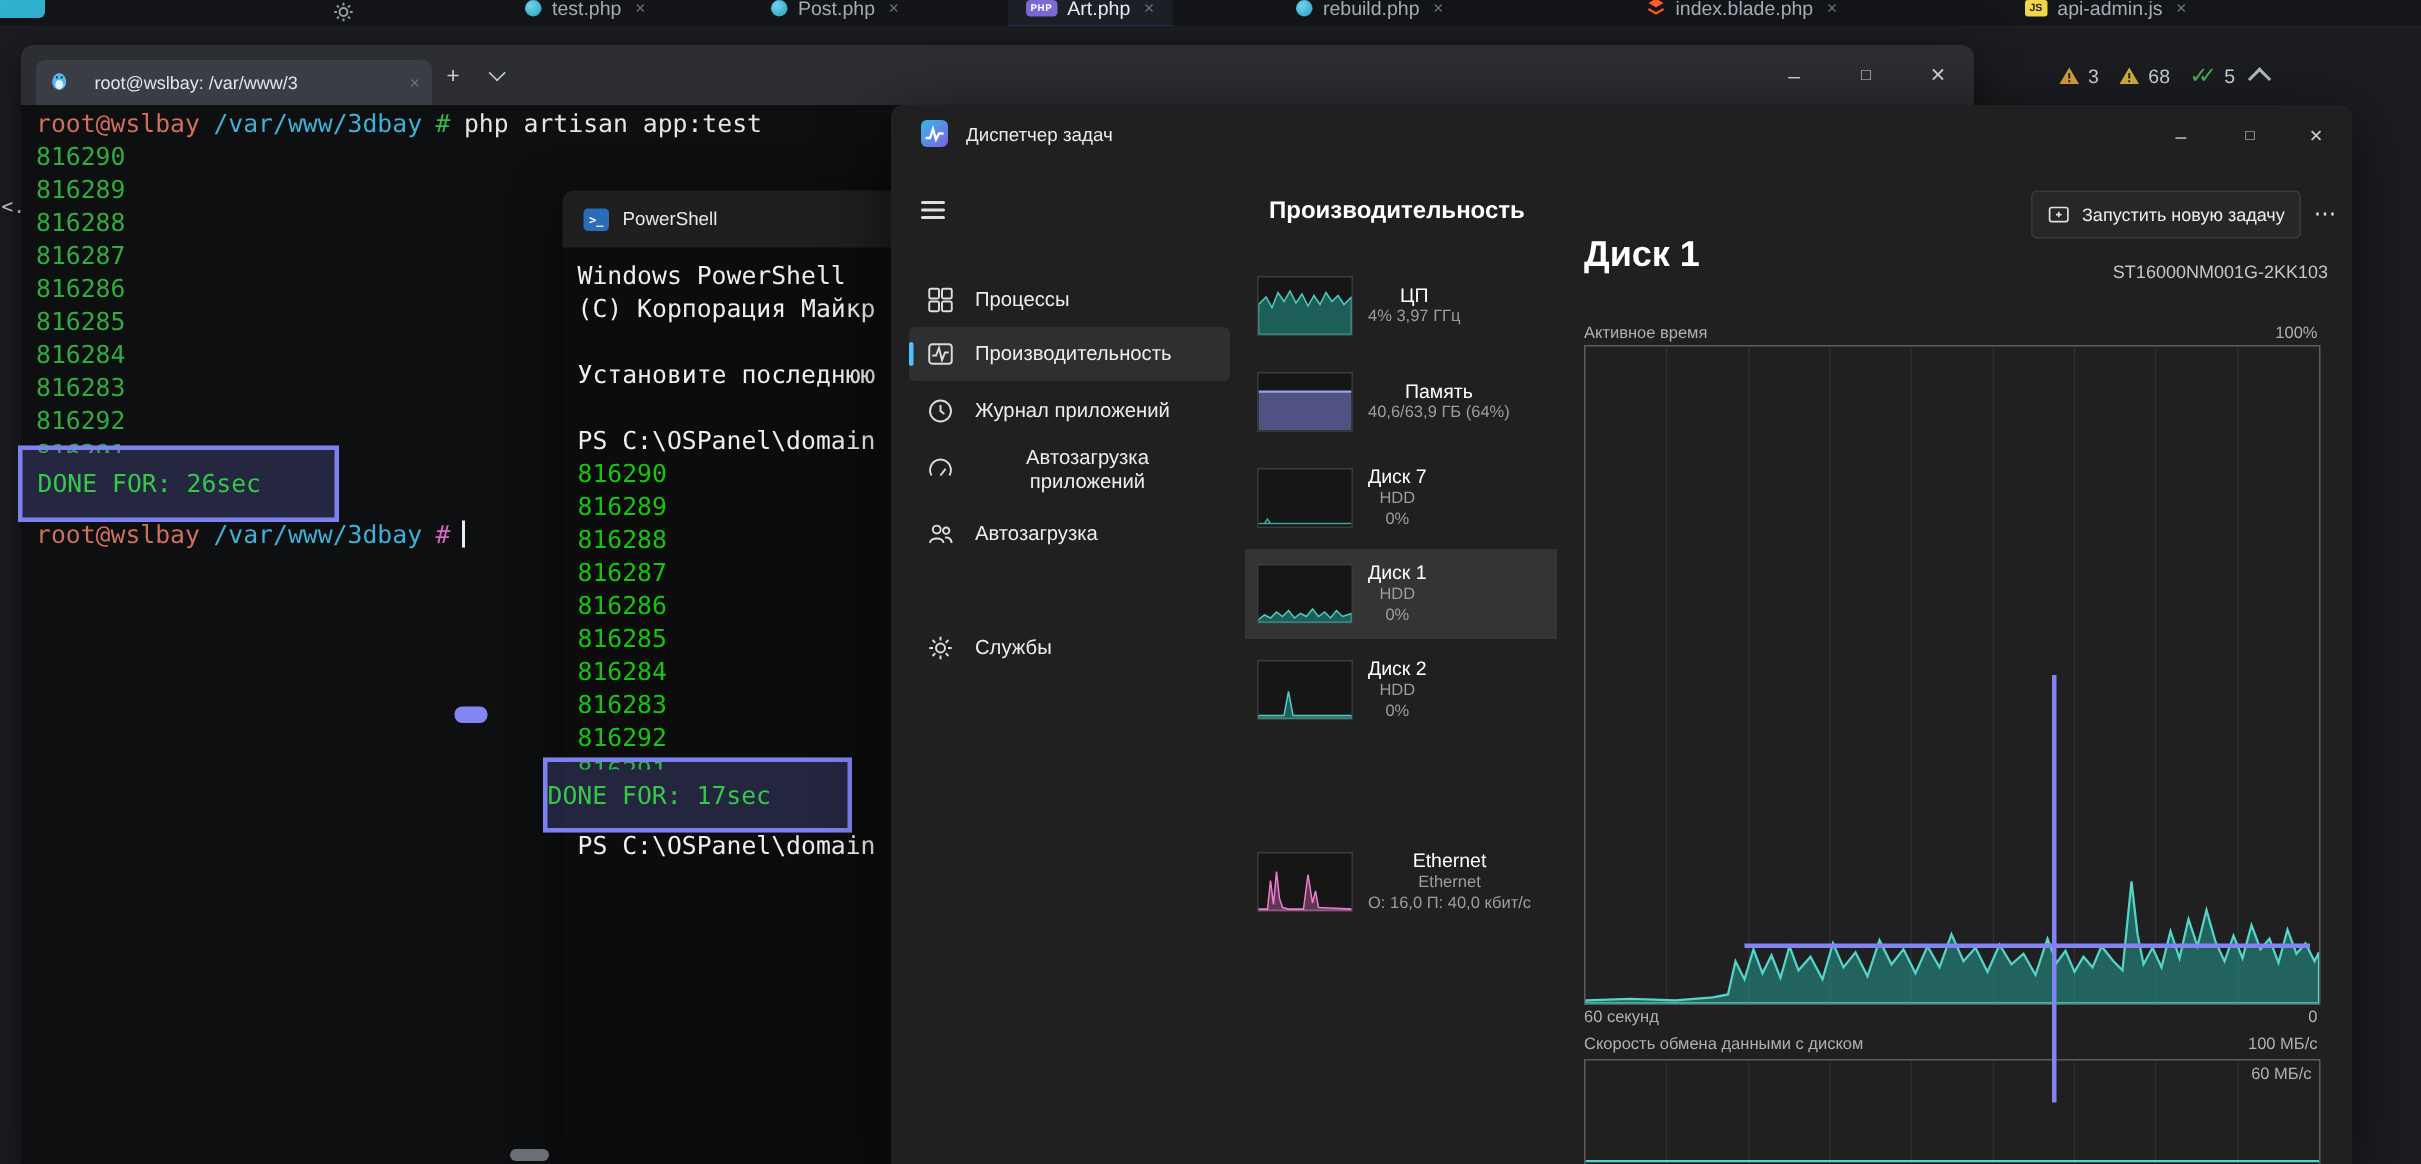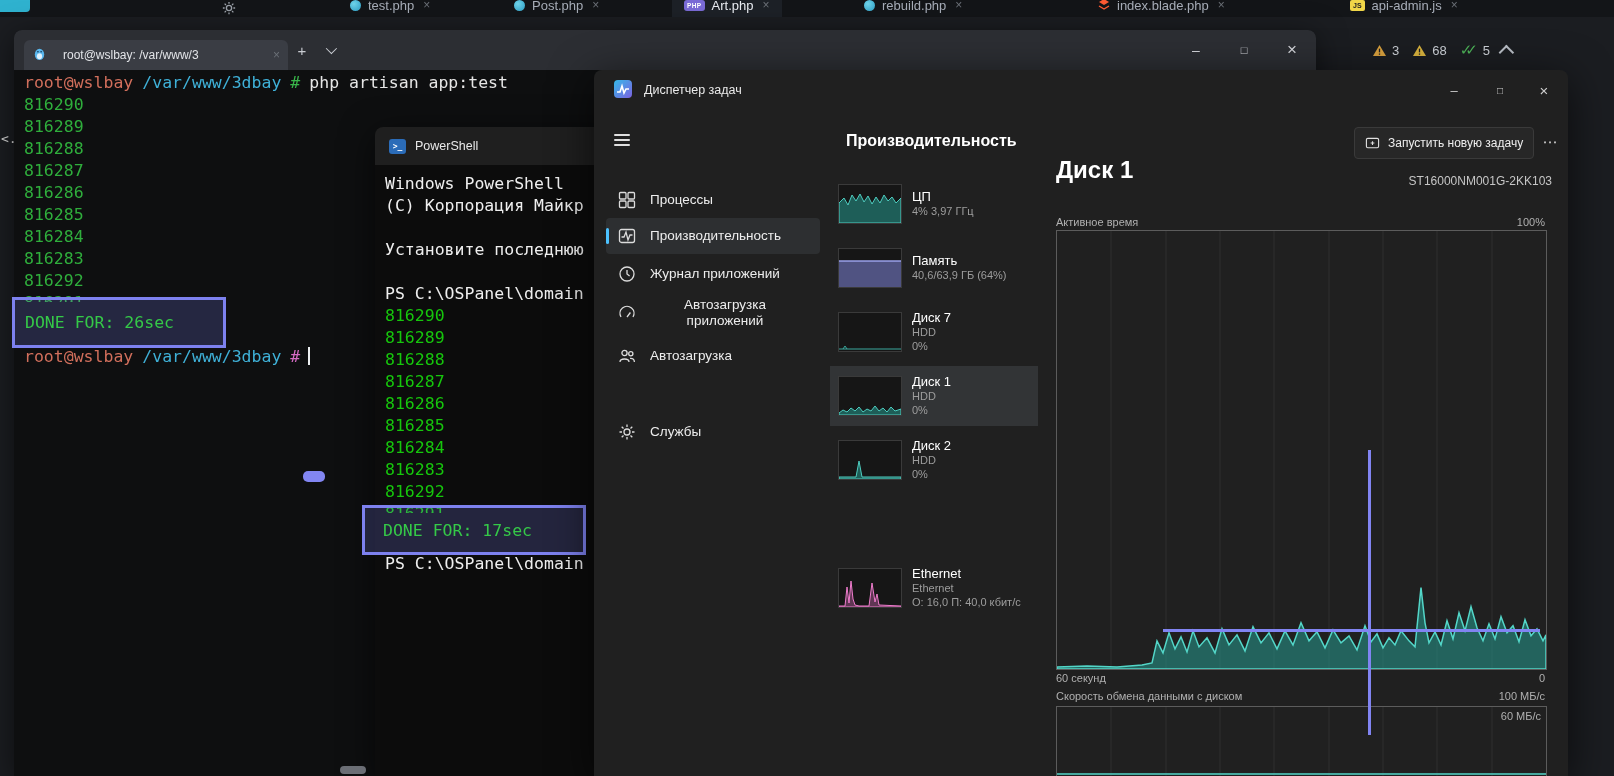--- a/index.html
+++ b/index.html
@@ -29,21 +29,21 @@
   .wctrl{position:absolute;top:0;width:48px;height:40px;display:flex;align-items:center;justify-content:center;color:#d3d5da;}
   .twin .min{right:96px;font-size:14px;} .twin .max{right:48px;font-size:11px;} .twin .cls{right:0;font-size:17px;}
   .twin-body{position:absolute;left:0;top:40px;right:0;bottom:0;padding:2px 0 0 10px;font-family:"DejaVu Sans Mono",monospace;font-size:16.5px;line-height:22px;color:#e6e6e6;}
   .c-user{color:#d16f5c;} .c-path{color:#3fb1d8;} .c-hash{color:#39b54a;} .c-hash2{color:#d36ac2;}
   .c-num{color:#2fae3c;} .sp{display:inline-block;width:9px;}
   .clipline{height:10px;overflow:hidden;}
   .cursor{display:inline-block;width:2px;height:18px;background:#eceff1;transform:translateY(3px);margin-left:8px;}
   
   .donebox{position:absolute;border:3px solid #7d81ef;background:rgba(125,129,240,.22);display:flex;align-items:center;font-family:"DejaVu Sans Mono",monospace;font-size:16.5px;color:#35c948;white-space:nowrap;}
   #done1{left:12px;top:297px;width:198px;height:45px;padding-left:10px;z-index:12;}
-  #done2{left:362px;top:505px;width:200px;height:44px;padding-left:18px;z-index:25;}
+  #done2{left:362px;top:505px;width:200px;height:44px;z-index:25;}
   #pill{position:absolute;left:303px;top:471px;width:22px;height:11px;border-radius:5px;background:#8286f2;z-index:15;}
   #ledge{position:absolute;left:1px;top:131px;color:#d8d8d8;font-family:"DejaVu Sans Mono",monospace;font-size:13px;z-index:5;}
   #blob{position:absolute;left:340px;top:766px;width:26px;height:8px;background:#6b6e75;border-radius:4px;z-index:22;}
   
   .pswin{position:absolute;left:375px;top:127px;width:470px;height:649px;background:#0c0c0c;border-radius:8px 8px 0 0;box-shadow:0 8px 34px rgba(0,0,0,.6);z-index:20;}
   .ps-bar{height:38px;background:#1f1f1f;border-radius:8px 8px 0 0;display:flex;align-items:center;gap:9px;padding-left:14px;color:#e8e8e8;font-size:12.5px;}
   .psbadge{width:17px;height:15px;background:#2b6cb8;border-radius:3px;color:#fff;font-family:"DejaVu Sans Mono",monospace;font-size:8px;font-weight:bold;display:flex;align-items:center;justify-content:center;}
   .ps-body{padding:8px 0 0 10px;font-family:"DejaVu Sans Mono",monospace;font-size:16.5px;line-height:22px;color:#efefef;}
   .ps-num{color:#16c60c;}
   
@@ -53,21 +53,21 @@
   #tm .min{right:92px;font-size:13px;} #tm .max{right:46px;font-size:10px;} #tm .cls{right:2px;font-size:15px;}
   .hamb{position:absolute;left:16px;top:54px;width:34px;height:32px;display:flex;flex-direction:column;justify-content:center;gap:3px;padding-left:4px;}
   .hamb i{display:block;width:16px;height:2px;background:#dfdfdf;border-radius:1px;}
   .nav-item{position:absolute;left:12px;width:214px;height:36px;border-radius:4px;display:flex;align-items:center;gap:14px;padding-left:12px;font-size:13.5px;color:#ededed;box-sizing:border-box;}
   .nav-item.sel{background:#2d2f31;}
   .nav-item.sel .pillbar{position:absolute;left:0;top:10px;width:3px;height:16px;border-radius:2px;background:#4cc2ff;}
   .nav-item .lbl{line-height:16px;max-width:150px;text-align:center;}
   .page-title{position:absolute;left:252px;top:62px;font-size:16px;font-weight:bold;color:#fff;}
   .runbtn{position:absolute;left:760px;top:57px;height:30px;display:flex;align-items:center;gap:8px;padding:0 10px;font-size:12px;color:#eee;border:1px solid #3a3a3a;border-radius:4px;background:#272727;}
   .morebtn{position:absolute;left:944px;top:57px;width:24px;height:30px;display:flex;align-items:center;justify-content:center;color:#ddd;font-size:15px;}
-  .metric{position:absolute;left:240px;width:192px;height:60px;display:flex;align-items:center;gap:10px;padding-left:4px;}
+  .metric{position:absolute;left:240px;width:192px;height:60px;display:flex;align-items:center;gap:10px;padding-left:4px;text-align:center;}
   .metric.sel{left:236px;width:200px;padding-left:8px;background:#323436;}
   .thumb{width:62px;height:38px;background:#161616;border:1px solid #3a3a3a;flex:none;}
   .minfo{line-height:14px;}
   .mname{font-size:13px;color:#fff;}
   .msub{font-size:11px;color:#9d9d9d;white-space:nowrap;}
   .d-title{position:absolute;left:462px;top:86px;font-size:24px;font-weight:600;color:#fff;}
   .d-model{position:absolute;right:16px;top:104px;font-size:12px;color:#c6c6c6;}
   .d-lab{position:absolute;font-size:11px;color:#b0b0b0;white-space:nowrap;}
   .graph{position:absolute;left:462px;width:489px;border:1px solid #5c5c5c;box-sizing:content-box;}
   #graph1{top:160px;height:438px;}

